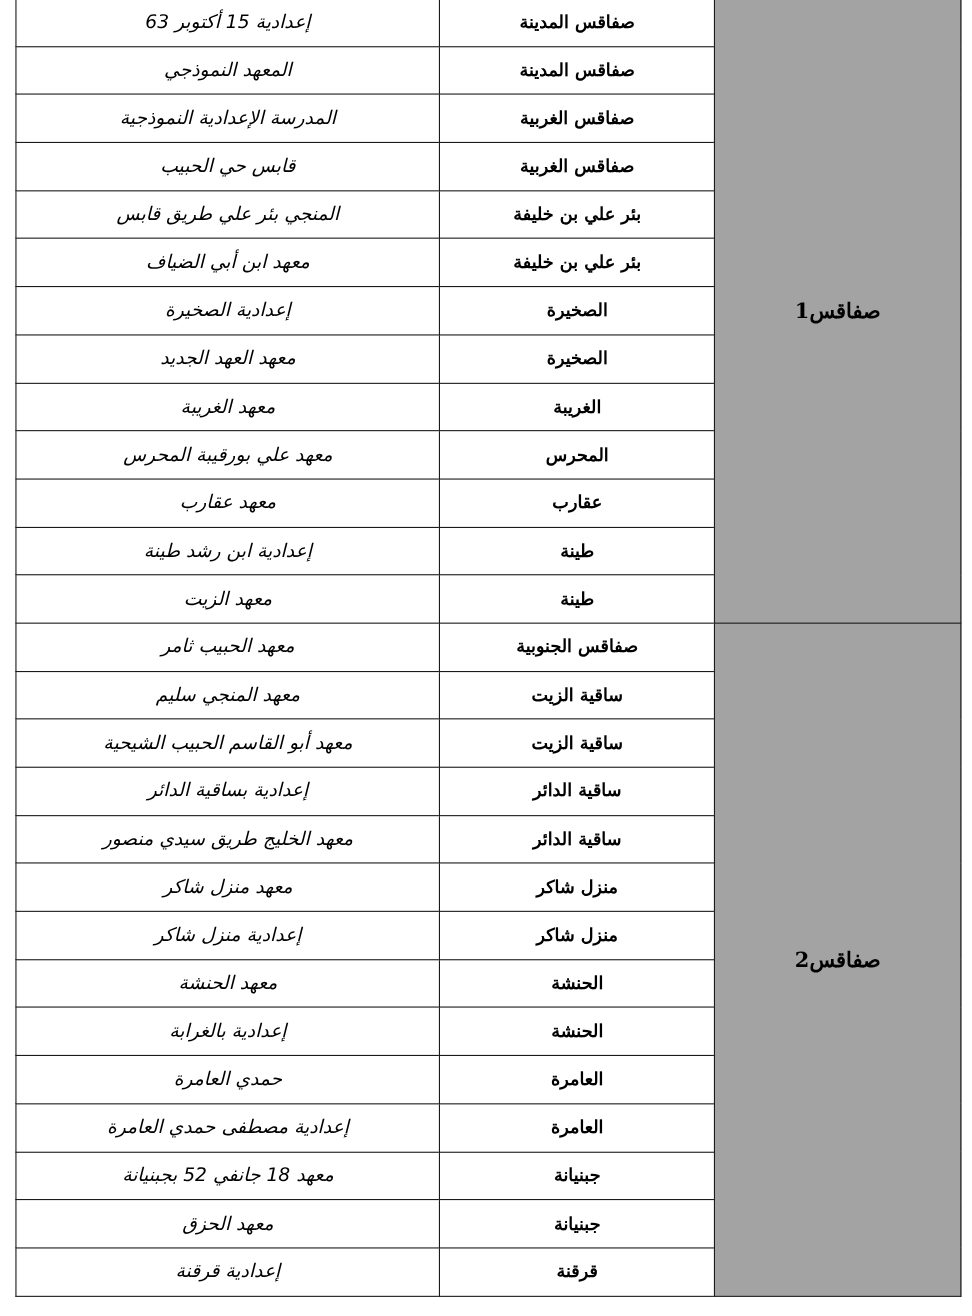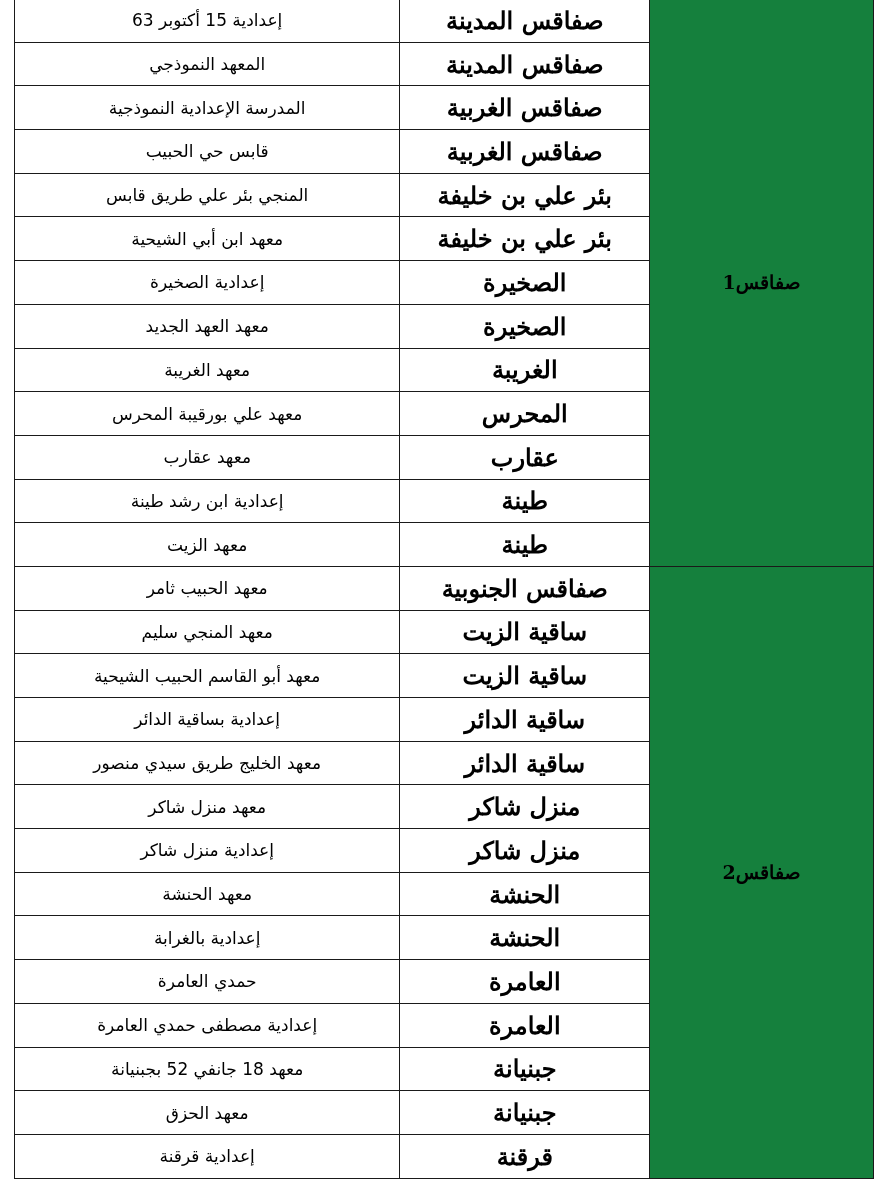--- a/index.html
+++ b/index.html
@@ -13,40 +13,41 @@
     direction: rtl;
     table-layout: fixed;
   }
   .doc-table td {
     border: 1.5px solid #1a1a1a;
     height: 42.7px;
     padding: 0;
     text-align: center;
     vertical-align: middle;
   }
-  .col-region { width: 223px; background: #15803d; }
+  .col-region { width: 223px; background: #a3a3a3; }
   .col-delegation { width: 249px; }
   .col-school { width: 384px; }
   .region-text {
     font-family: "DejaVu Serif", serif;
     font-size: 19px;
     font-weight: bold;
     color: #000;
   }
   .delegation-text {
     font-family: "DejaVu Serif", serif;
-    font-size: 24px;
+    font-size: 16px;
     font-weight: bold;
     color: #000;
     text-align: right;
   }
   .school-text {
     font-family: "DejaVu Sans", sans-serif;
     font-size: 17px;
     color: #000;
+    font-style: italic;
   }
 </style>
 </head>
 <body>
 
 <table class="doc-table">
   <colgroup>
     <col class="col-region">
     <col class="col-delegation">
     <col class="col-school">
@@ -69,21 +70,21 @@
     <tr>
         <td><span class="delegation-text">صفاقس الغربية</span></td>
         <td><span class="school-text">قابس حي الحبيب</span></td>
       </tr>
     <tr>
         <td><span class="delegation-text">بئر علي بن خليفة</span></td>
         <td><span class="school-text">المنجي بئر علي طريق قابس</span></td>
       </tr>
     <tr>
         <td><span class="delegation-text">بئر علي بن خليفة</span></td>
-        <td><span class="school-text">معهد ابن أبي الشيحية</span></td>
+        <td><span class="school-text">معهد ابن أبي الضياف</span></td>
       </tr>
     <tr>
         <td><span class="delegation-text">الصخيرة</span></td>
         <td><span class="school-text">إعدادية الصخيرة</span></td>
       </tr>
     <tr>
         <td><span class="delegation-text">الصخيرة</span></td>
         <td><span class="school-text">معهد العهد الجديد</span></td>
       </tr>
     <tr>

